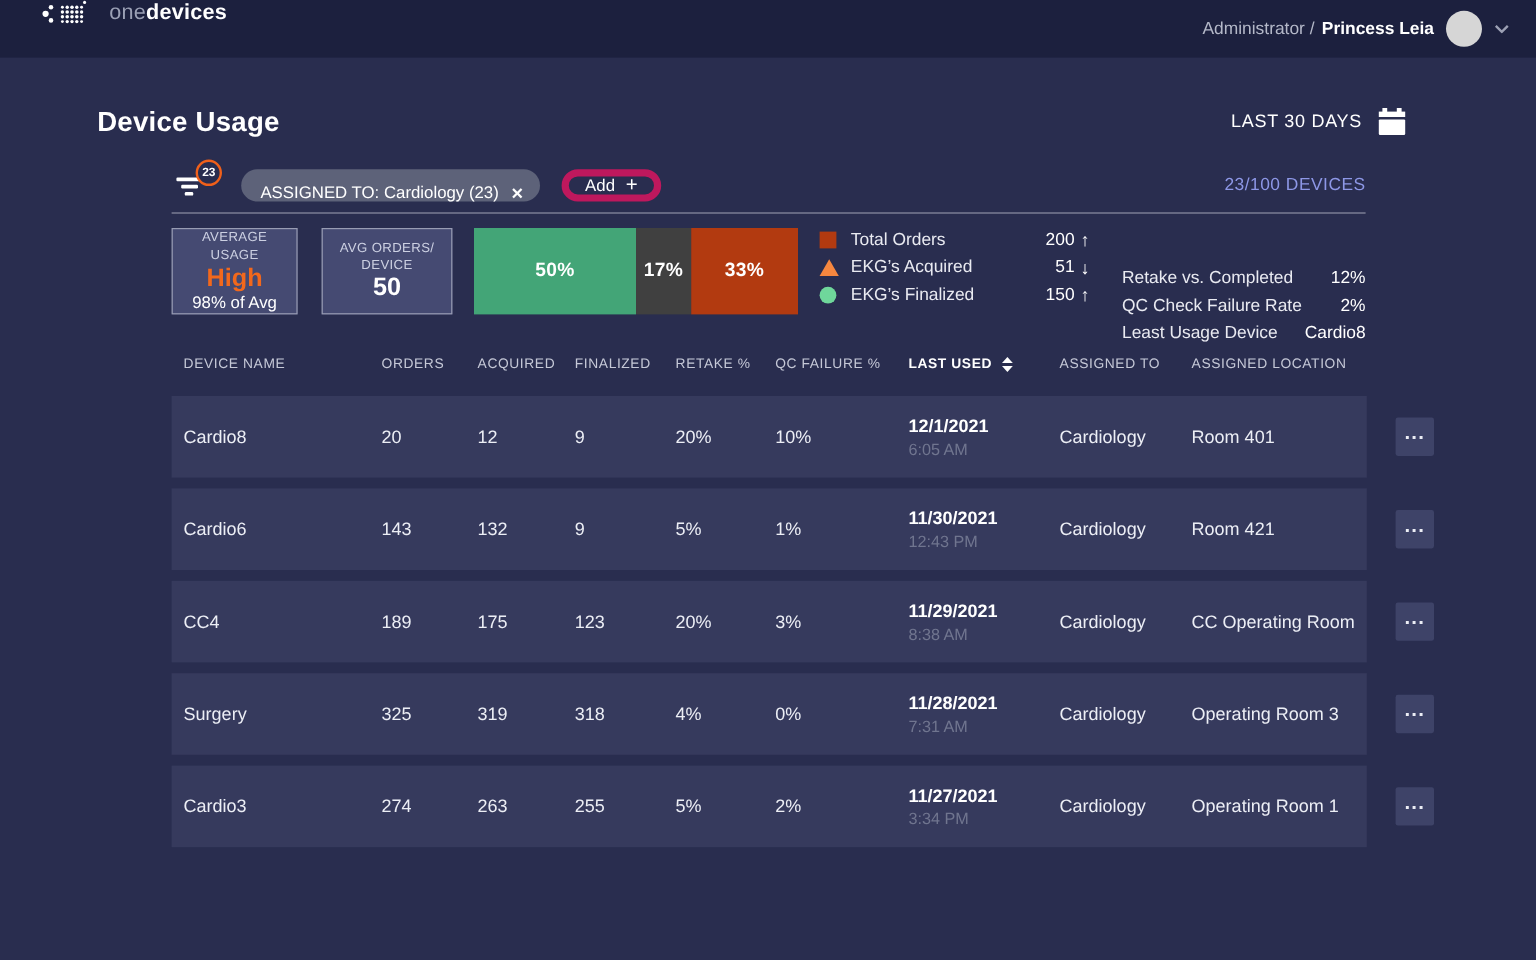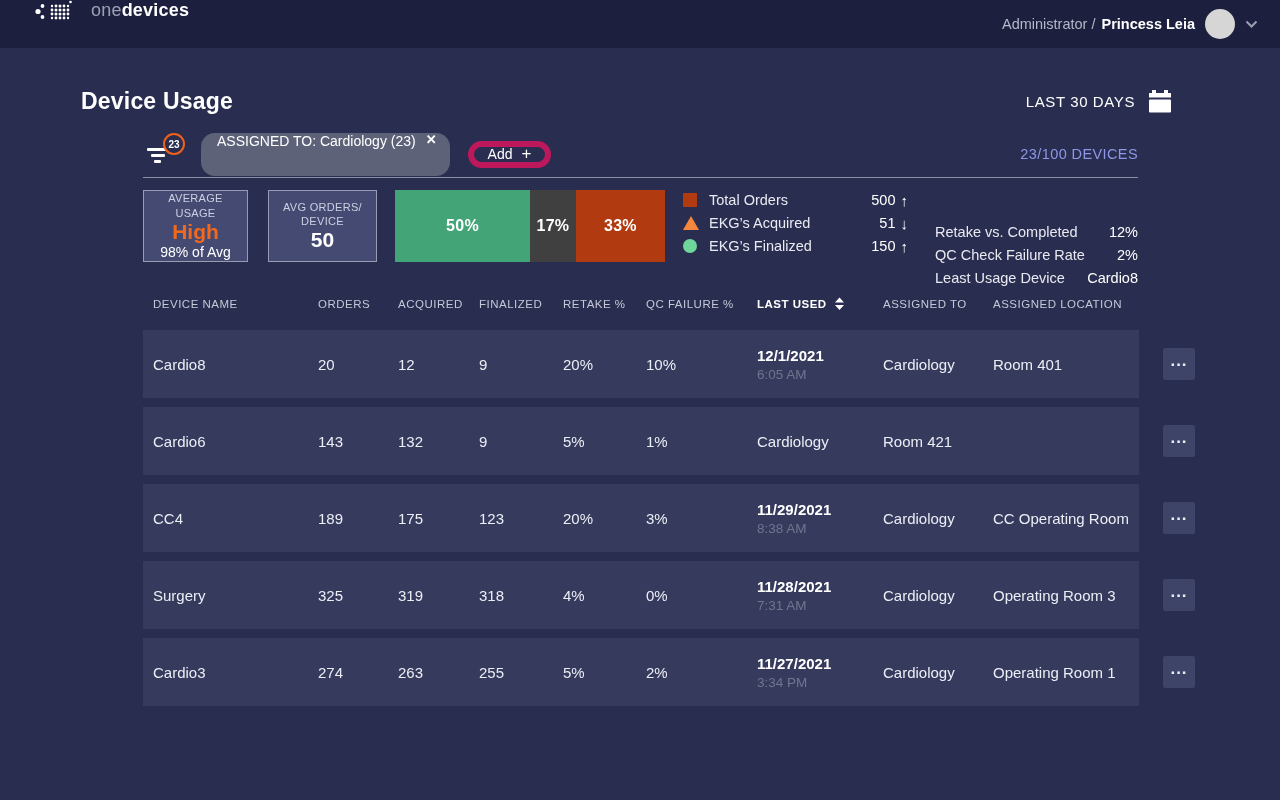--- a/index.html
+++ b/index.html
@@ -25,21 +25,21 @@
   .range-label{font-size:15px;color:#ffffff;letter-spacing:.6px;}
 
   
   .filter-row{position:absolute;left:147px;top:139px;height:30px;display:flex;align-items:center;}
   .filter-icon{position:relative;width:26px;height:24px;margin-right:28px;cursor:pointer;}
   .filter-icon .bar{position:absolute;left:0;height:3px;background:#ffffff;border-radius:1px;}
   .filter-icon .b1{top:6px;width:22px;}
   .filter-icon .b2{top:12px;width:14px;left:4px;}
   .filter-icon .b3{top:18px;width:7px;left:7px;}
   .filter-badge{position:absolute;top:-9px;right:-12px;width:18px;height:18px;border-radius:50%;background:#292d4f;border:2px solid #f0601a;color:#ffffff;font-size:10px;font-weight:700;display:flex;align-items:center;justify-content:center;}
-  .chip{height:27px;background:#5d6279;border-radius:14px;display:flex;align-items:flex-start;padding:0 13px 16px 16px;gap:10px;}
+  .chip{height:27px;background:#5d6279;border-radius:14px;display:flex;align-items:flex-end;padding:0 13px 0 16px;gap:10px;}
   .chip-label{font-size:14px;color:#ffffff;}
   .chip-x{font-size:13px;font-weight:700;color:#ffffff;cursor:pointer;line-height:1;}
   .add-btn{height:27px;margin-left:18px;border:6px solid #be185d;border-radius:14px;background:transparent;display:flex;align-items:center;padding:0 14px;gap:9px;cursor:pointer;}
   .add-label{font-size:14px;color:#ffffff;}
   .add-plus{font-size:17px;color:#ffffff;font-weight:400;line-height:1;margin-top:-2px;}
   .devices-count{position:absolute;right:142px;top:146px;font-size:14.5px;color:#8d97e6;letter-spacing:.4px;}
   .divider{position:absolute;left:143px;top:177px;width:995px;height:1px;background:#8d90a4;}
 
   
   .stat-card{position:absolute;top:190px;height:72px;background:#454a72;border:1px solid #989cb3;box-sizing:border-box;display:flex;flex-direction:column;align-items:center;justify-content:center;text-align:center;padding:4px 6px;}
@@ -182,21 +182,21 @@
     <div class="seg" style="width: 33%; background: rgb(178, 58, 16);">
         <span>33%</span>
       </div>
   </div>
 
   <div class="legend">
     <div class="legend-row">
       <span class="swatch" style="background: rgb(178, 58, 16);"></span>
       <span class="legend-label">Total Orders</span>
       <span class="legend-value">
-          <span>500</span>
+          <span>200</span>
           <span class="trend">↑</span>
         </span>
     </div>
     <div class="legend-row">
       <span class="swatch tri" style="border-bottom-color: rgb(246, 135, 63);"></span>
       <span class="legend-label">EKG’s Acquired</span>
       <span class="legend-value">
           <span>51</span>
           <span class="trend">↓</span>
         </span>
@@ -267,20 +267,24 @@
     </div>
 
     <div class="row-wrap">
       <div class="row grid-cols">
         <div class="cell">Cardio6</div>
         <div class="cell">143</div>
         <div class="cell">132</div>
         <div class="cell">9</div>
         <div class="cell">5%</div>
         <div class="cell">1%</div>
+        <div class="cell">
+          <div class="date">11/30/2021</div>
+          <div class="time">12:43 PM</div>
+        </div>
         <div class="cell">Cardiology</div>
         <div class="cell">Room 421</div>
       </div>
       <button class="row-action">
           <span class="dots">...</span>
         </button>
     </div>
 
     <div class="row-wrap">
       <div class="row grid-cols">

